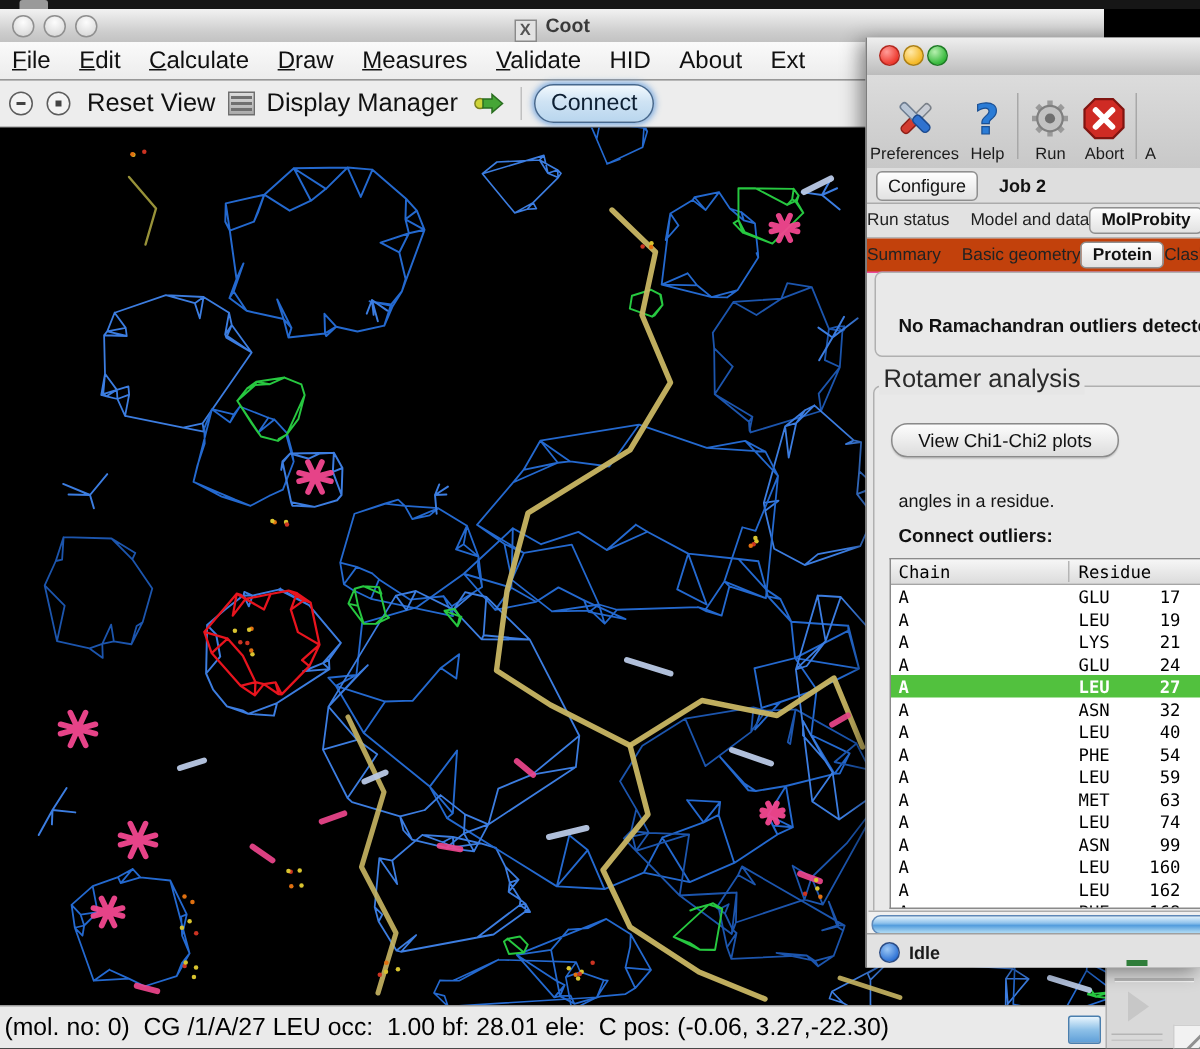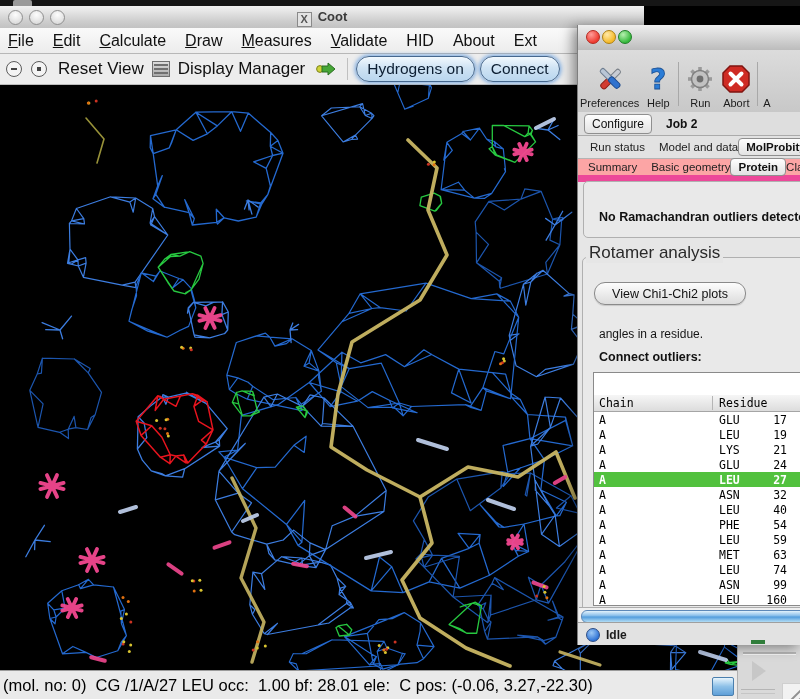--- a/index.html
+++ b/index.html
@@ -1,21 +1,21 @@
 <!DOCTYPE html>
 <html><head>
 <meta charset="utf-8">
 <style>
   html,body{margin:0;padding:0;background:#555;}
   #root{position:relative;width:800px;height:699px;overflow:hidden;background:#000;
         font-family:"Liberation Sans",sans-serif;-webkit-font-smoothing:antialiased;}
   
   #topstrip{position:absolute;left:0;top:0;width:800px;height:6px;background:#161616;}
   #topstrip .nub{position:absolute;left:13px;top:0;width:19px;height:6px;background:#9a9a9a;border-radius:2px 2px 0 0;}
-  #titlebar{position:absolute;left:0;top:6px;width:644px;height:22px;
+  #titlebar{position:absolute;left:0;top:6px;width:736px;height:22px;
     background:linear-gradient(#f2f2f2,#cdcdcd 70%,#c2c2c2);border-bottom:1px solid #8e8e8e;}
   .tl-grey{position:absolute;top:4px;width:13px;height:13px;border-radius:50%;
     border:1px solid #8f8f8f;background:radial-gradient(circle at 50% 30%,#fdfdfd,#d2d2d2);}
   #titlebar .title{position:absolute;left:0;right:0;top:3px;text-align:center;font-size:13px;
     font-weight:bold;color:#3a3a3a;}
   #titlebar .xicon{display:inline-block;width:13px;height:13px;border:1px solid #8a8a8a;background:#e3e3e3;
     color:#555;font-size:11px;line-height:13px;text-align:center;vertical-align:-2px;margin-right:6px;font-weight:bold;}
   #menubar{position:absolute;left:0;top:28px;width:800px;height:26px;
     background:linear-gradient(#fafafa,#ececec);border-bottom:1px solid #b7b7b7;
     display:flex;align-items:center;padding-left:8px;box-sizing:border-box;}
@@ -66,22 +66,22 @@
   .tl.yellow{background:radial-gradient(circle at 35% 30%,#ffe9a8,#f5b928 70%);border:1px solid #ad8014;}
   .tl.green{background:radial-gradient(circle at 35% 30%,#b6f0af,#36b93c 70%);border:1px solid #1f7d26;}
   #dlg-toolbar{position:absolute;left:0;top:25px;width:223px;height:62px;
     background:linear-gradient(#dcdcdc,#c8c8c8);border-bottom:1px solid #9a9a9a;display:flex;align-items:flex-end;}
   .dlg-tool{display:flex;flex-direction:column;align-items:center;margin:0 2px;padding-bottom:3px;}
   .dlg-tool .ic{height:34px;display:flex;align-items:center;justify-content:center;}
   .dlg-tool .lb{font-size:11px;color:#1c1c1c;margin-top:1px;white-space:nowrap;}
   .dlg-tbsep{width:1px;height:44px;background:#a8a8a8;margin:0 3px 6px 3px;align-self:flex-end;}
   .tabrow{position:absolute;left:0;width:223px;display:flex;align-items:center;box-sizing:border-box;}
   #tabrow1{top:87px;height:24px;background:#dedede;border-bottom:1px solid #ababab;padding-left:6px;}
-  #tabrow2{top:111px;height:23px;background:#e2e2e2;border-bottom:1px solid #b4b4b4;padding-left:12px;font-size:11.5px;}
-  #tabrow3{top:134px;height:23px;background:#fca5a5;border-bottom:7px solid #ec4899;padding-left:10px;font-size:11.5px;}
+  #tabrow2{top:111px;height:23px;background:#e2e2e2;border-bottom:1px solid #b4b4b4;font-size:11.5px;}
+  #tabrow3{top:134px;height:23px;background:#c2410c;border-bottom:1px solid #ec4899;padding-left:0;font-size:11.5px;}
   .tab-plain{color:#222;white-space:nowrap;}
   .tab-bold{color:#111;font-weight:bold;white-space:nowrap;}
   .tab-pill{border:1px solid #8f8f8f;border-radius:4px;background:linear-gradient(#fefefe,#e2e2e2);
     padding:2px 7px;white-space:nowrap;color:#111;}
   .tab-pill.bold{font-weight:bold;}
   .tab-sep{width:1px;height:14px;background:#bdbdbd;margin:0 7px;}
   .gap{width:14px;}
   .frame{position:absolute;border:1px solid #b0b0b0;border-radius:5px;background:#e9e9e9;}
   #frame-rama{left:5px;top:156px;width:245px;height:55px;}
   #frame-rota{left:4px;top:232px;width:246px;height:366px;}
@@ -93,21 +93,21 @@
   #rama-msg{position:absolute;left:21px;top:185px;font-weight:bold;font-size:12.5px;color:#111;white-space:nowrap;}
   #rota-label{position:absolute;left:8px;top:218px;font-size:17px;color:#2a2a2a;background:#e6e6e6;padding:0 3px;}
   #note1{position:absolute;left:21px;top:286px;font-size:12px;color:#151515;white-space:nowrap;}
   #note2{position:absolute;left:21px;top:302px;font-size:12px;color:#151515;white-space:nowrap;}
   #outliers-label{position:absolute;left:21px;top:325px;font-size:12.5px;font-weight:bold;color:#111;white-space:nowrap;}
   
   #rtable{position:absolute;left:15px;top:347px;width:208px;height:234px;background:#fff;
     border:1px solid #8a8a8a;border-right:none;box-sizing:border-box;overflow:hidden;
     font-family:"DejaVu Sans Mono",monospace;font-size:11.5px;}
   #rtable .hdr{display:flex;height:16px;background:linear-gradient(#f6f6f6,#dcdcdc);
-    border-bottom:1px solid #a5a5a5;align-items:center;margin-top:22px;}
+    border-bottom:1px solid #a5a5a5;align-items:center;}
   #rtable .hdr .c1{width:119px;padding-left:5px;border-right:1px solid #b5b5b5;box-sizing:border-box;}
   #rtable .hdr .c2{padding-left:6px;}
   .trow{display:flex;height:15px;align-items:center;color:#000;}
   .trow .chain{width:119px;padding-left:5px;box-sizing:border-box;}
   .trow .res{width:38px;padding-left:6px;}
   .trow .num{width:30px;text-align:right;}
   .trow.sel{background:#52c13e;color:#fff;font-weight:bold;}
   
   #hscroll{position:absolute;left:1px;top:582px;width:222px;height:15px;background:#f0f0f0;
     border-top:1px solid #adadad;border-bottom:1px solid #adadad;}
@@ -159,21 +159,20 @@
         <i></i>
         <i></i>
         <i></i>
       </div>
     <div class="tb-label">Display Manager</div>
     <svg width="20" height="16" style="margin:0 3px;">
       <circle cx="4" cy="8" r="3.4" fill="#cfd438" stroke="#7c8220"></circle>
       <path d="M6 5h6V2l7 6-7 6v-3H6z" fill="#46a636" stroke="#2a6e20" stroke-width="1"></path>
     </svg>
     <div class="tb-sep"></div>
-    <div class="aqua-btn">Hydrogens on</div>
     <div class="aqua-btn">Connect</div>
   </div>
 
   <svg id="viewport" viewBox="0 85 800 585">
       <path d="M171.9 141.9L169.3 147.8M171.9 141.9L176.2 129.8M157.7 186.0L155.8 194.3M157.7 186.0L162.3 175.6M260.7 203.0L261.8 204.1M260.7 203.0L267.9 194.3M246.4 200.9L260.7 203.0M246.4 200.9L261.8 204.1M224.1 217.8L216.7 222.3M224.1 217.8L217.5 224.0M153.2 153.7L150.2 147.8M153.2 153.7L169.3 147.8M283.0 153.2L272.6 155.5M283.0 153.2L277.9 140.4M267.9 194.3L270.4 186.0M155.8 194.3L153.0 198.7M270.3 146.2L272.6 155.5M270.3 146.2L277.9 140.4M162.3 175.6L155.8 194.3M270.4 186.0L266.2 168.3M192.3 225.0L194.3 218.6M192.3 225.0L189.1 212.7M194.3 218.6L189.1 212.7M277.9 140.4L270.7 132.5M256.2 217.1L261.8 204.1M256.2 217.1L260.7 203.0M238.3 221.0L224.1 217.8M238.3 221.0L256.2 217.1M176.2 129.8L169.3 147.8M150.5 135.6L150.2 147.8M150.5 135.6L153.2 153.7M207.3 133.8L217.3 125.9M207.3 133.8L193.1 140.4M270.7 132.5L270.3 146.2M217.5 224.0L216.7 222.3M193.1 140.4L176.2 129.8M195.9 112.2L207.3 133.8M195.9 112.2L217.3 125.9M231.7 111.7L248.3 113.1M231.7 111.7L217.3 125.9M216.3 209.2L224.1 217.8M216.3 209.2L216.7 222.3M253.7 161.8L266.2 168.3M253.7 161.8L272.6 155.5M248.3 113.1L240.5 131.3M184.8 199.7L189.1 212.7M184.8 199.7L194.3 218.6M164.4 207.2L153.0 198.7M164.4 207.2L155.8 194.3M266.2 168.3L272.6 155.5M153.0 198.7L157.7 186.0M240.5 131.3L231.7 111.7M261.8 204.1L267.9 194.3M267.9 194.3L260.7 203.0L261.8 204.1L256.2 217.1L238.3 221.0L224.1 217.8L217.5 224.0L216.7 222.3L192.3 225.0L194.3 218.6L189.1 212.7L164.4 207.2L153.0 198.7L155.8 194.3L157.7 186.0L153.2 153.7L150.2 147.8L150.5 135.6L176.2 129.8L195.9 112.2L231.7 111.7L248.3 113.1L270.7 132.5L277.9 140.4L270.3 146.2L283.0 153.2Z" fill="none" stroke="#2469cf" stroke-width="1.3" stroke-linecap="round" stroke-linejoin="round"></path>
       <path d="M152.7 208.5L154.5 216.7M152.7 208.5L150.1 223.0M76.4 208.5L83.8 218.6M76.4 208.5L71.5 220.9M70.0 249.2L77.9 259.9M70.0 249.2L68.8 262.8M135.1 282.2L135.9 287.7M135.1 282.2L122.1 285.1M135.7 198.0L129.9 202.1M135.7 198.0L133.2 212.2M122.1 285.1L135.9 287.7M154.5 216.7L150.1 223.0M133.2 212.2L129.9 202.1M67.5 263.3L68.8 262.8M67.5 263.3L71.0 264.2M78.3 266.0L77.9 259.9M78.3 266.0L71.0 264.2M110.6 196.8L129.9 202.1M110.6 196.8L135.7 198.0M83.4 277.3L78.3 266.0M83.4 277.3L86.1 263.1M85.6 257.6L86.1 263.1M85.6 257.6L77.9 259.9M167.8 235.0L150.9 225.1M167.8 235.0L150.1 223.0M86.1 263.1L78.3 266.0M68.8 262.8L71.0 264.2M69.4 223.5L71.5 220.9M69.4 223.5L84.5 224.0M71.5 220.9L83.8 218.6M150.1 223.0L150.9 225.1M84.5 224.0L83.8 218.6M84.5 224.0L71.5 220.9M150.9 225.1L154.5 216.7M135.1 282.2L135.9 287.7L122.1 285.1L83.4 277.3L78.3 266.0L71.0 264.2L77.9 259.9L68.8 262.8L67.5 263.3L70.0 249.2L69.4 223.5L71.5 220.9L83.8 218.6L76.4 208.5L110.6 196.8L129.9 202.1L135.7 198.0L152.7 208.5L154.5 216.7L167.8 235.0Z" fill="none" stroke="#3c7de0" stroke-width="1.2" stroke-linecap="round" stroke-linejoin="round"></path>
       <path d="M141.3 272.8L136.2 285.4M141.3 272.8L153.4 281.6M129.0 321.2L131.6 310.3M129.0 321.2L147.8 331.1M131.6 310.3L136.5 295.7M159.9 271.0L155.9 276.2M159.9 271.0L153.4 281.6M179.7 330.5L188.6 326.4M179.7 330.5L167.0 337.2M155.9 276.2L153.4 281.6M136.5 295.7L136.2 285.4M195.8 307.8L194.5 300.3M195.8 307.8L191.2 291.2M156.8 333.1L147.8 331.1M156.8 333.1L167.0 337.2M183.0 279.7L178.9 278.5M183.0 279.7L191.3 288.7M172.2 288.3L178.9 278.5M172.2 288.3L183.0 279.7M194.5 300.3L191.2 291.2M147.8 331.1L167.0 337.2M191.3 288.7L191.2 291.2M191.3 288.7L194.5 300.3M188.6 326.4L195.8 307.8M195.8 307.8L188.6 326.4L179.7 330.5L167.0 337.2L156.8 333.1L129.0 321.2L141.3 272.8L155.9 276.2L159.9 271.0L178.9 278.5L183.0 279.7L191.3 288.7L191.2 291.2L194.5 300.3Z" fill="none" stroke="#2469cf" stroke-width="1.2" stroke-linecap="round" stroke-linejoin="round"></path>
       <path d="M41.4 373.1L37.2 374.0M41.4 373.1L42.4 358.1M29.8 390.3L37.2 374.0M29.8 390.3L43.1 403.8M43.1 403.8L38.0 427.4M90.2 368.6L88.2 372.9M90.2 368.6L74.4 359.0M38.0 427.4L59.7 432.3M95.1 414.8L91.1 417.4M95.1 414.8L87.6 429.5M59.7 432.3L68.2 429.2M59.7 432.3L68.5 438.6M101.5 392.4L95.1 414.8M101.5 392.4L88.2 372.9M87.6 429.5L75.9 427.6M87.6 429.5L91.1 417.4M68.2 429.2L75.9 427.6M37.2 374.0L42.4 358.1M68.5 438.6L68.2 429.2M74.1 416.4L75.9 427.6M74.1 416.4L68.2 429.2M88.2 372.9L74.4 359.0M95.1 414.8L91.1 417.4L87.6 429.5L75.9 427.6L68.2 429.2L68.5 438.6L59.7 432.3L38.0 427.4L29.8 390.3L37.2 374.0L42.4 358.1L74.4 359.0L90.2 368.6L88.2 372.9L101.5 392.4Z" fill="none" stroke="#1c55ad" stroke-width="1.2" stroke-linecap="round" stroke-linejoin="round"></path>
       <path d="M292.1 338.8L286.4 343.6M292.1 338.8L274.9 346.1M273.2 399.7L295.8 397.5M273.2 399.7L252.7 386.3M237.8 377.9L248.1 382.2M237.8 377.9L226.8 375.1M256.4 335.8L265.4 333.1M256.4 335.8L269.9 337.2M248.1 382.2L252.7 386.3M235.2 393.3L229.3 389.5M235.2 393.3L247.3 399.2M301.2 404.2L302.0 410.7M301.2 404.2L295.8 397.5M274.9 346.1L269.9 337.2M274.9 346.1L286.4 343.6M236.3 342.5L256.4 335.8M236.3 342.5L265.4 333.1M321.4 391.3L318.6 377.5M321.4 391.3L319.0 371.1M318.6 377.5L319.0 371.1M309.1 362.9L304.0 366.2M309.1 362.9L311.3 350.5M247.3 399.2L252.7 386.3M295.8 397.5L302.0 410.7M269.9 337.2L265.4 333.1M226.8 375.1L229.3 389.5M229.3 389.5L237.8 377.9M304.0 366.2L319.0 371.1M311.3 350.5L304.0 366.2M319.0 371.1L309.1 362.9M318.6 377.5L321.4 391.3L301.2 404.2L302.0 410.7L247.3 399.2L235.2 393.3L229.3 389.5L226.8 375.1L236.3 342.5L256.4 335.8L265.4 333.1L269.9 337.2L292.1 338.8L311.3 350.5L319.0 371.1Z" fill="none" stroke="#2469cf" stroke-width="1.2" stroke-linecap="round" stroke-linejoin="round"></path>
       <path d="M151.3 470.9L161.7 473.6M151.3 470.9L142.1 459.8M161.7 473.6L165.5 475.9M186.8 392.5L185.8 393.1M186.8 392.5L190.2 395.3M184.7 468.7L182.6 477.1M184.7 468.7L165.5 475.9M142.1 459.8L137.4 449.0M137.4 449.0L146.8 437.7M202.1 447.5L215.3 442.1M202.1 447.5L219.6 446.1M219.3 439.8L215.3 442.1M219.3 439.8L219.6 446.1M138.1 416.7L144.1 423.0M138.1 416.7L150.1 406.3M215.3 442.1L219.6 446.1M190.2 395.3L185.8 393.1M182.6 477.1L165.5 475.9M162.9 394.6L162.4 396.8M162.9 394.6L168.4 397.1M146.8 437.7L144.1 423.0M150.1 406.3L162.4 396.8M206.0 403.4L190.2 395.3M206.0 403.4L186.8 392.5M165.5 475.9L151.3 470.9M227.2 428.6L219.3 439.8M227.2 428.6L215.3 442.1M165.9 404.2L168.4 397.1M165.9 404.2L162.4 396.8M162.4 396.8L168.4 397.1M219.3 439.8L215.3 442.1L219.6 446.1L184.7 468.7L182.6 477.1L165.5 475.9L161.7 473.6L151.3 470.9L142.1 459.8L137.4 449.0L138.1 416.7L150.1 406.3L162.4 396.8L162.9 394.6L168.4 397.1L185.8 393.1L186.8 392.5L190.2 395.3L206.0 403.4L227.2 428.6Z" fill="none" stroke="#3c7de0" stroke-width="1.3" stroke-linecap="round" stroke-linejoin="round"></path>

